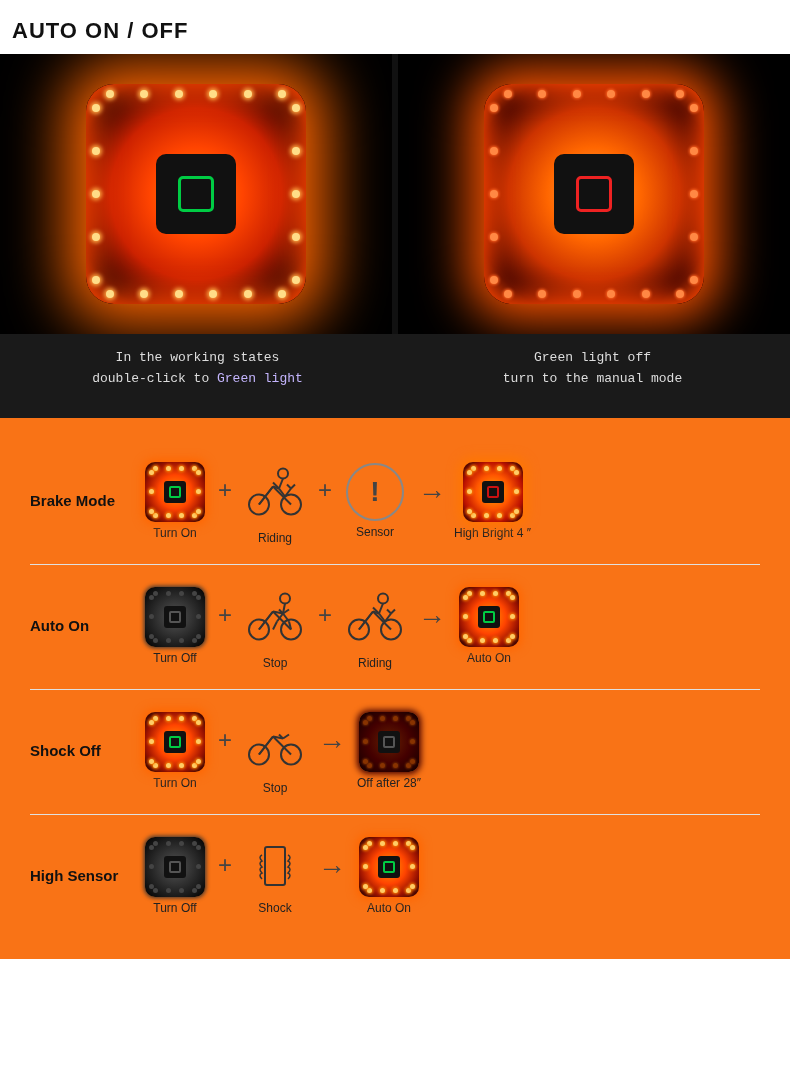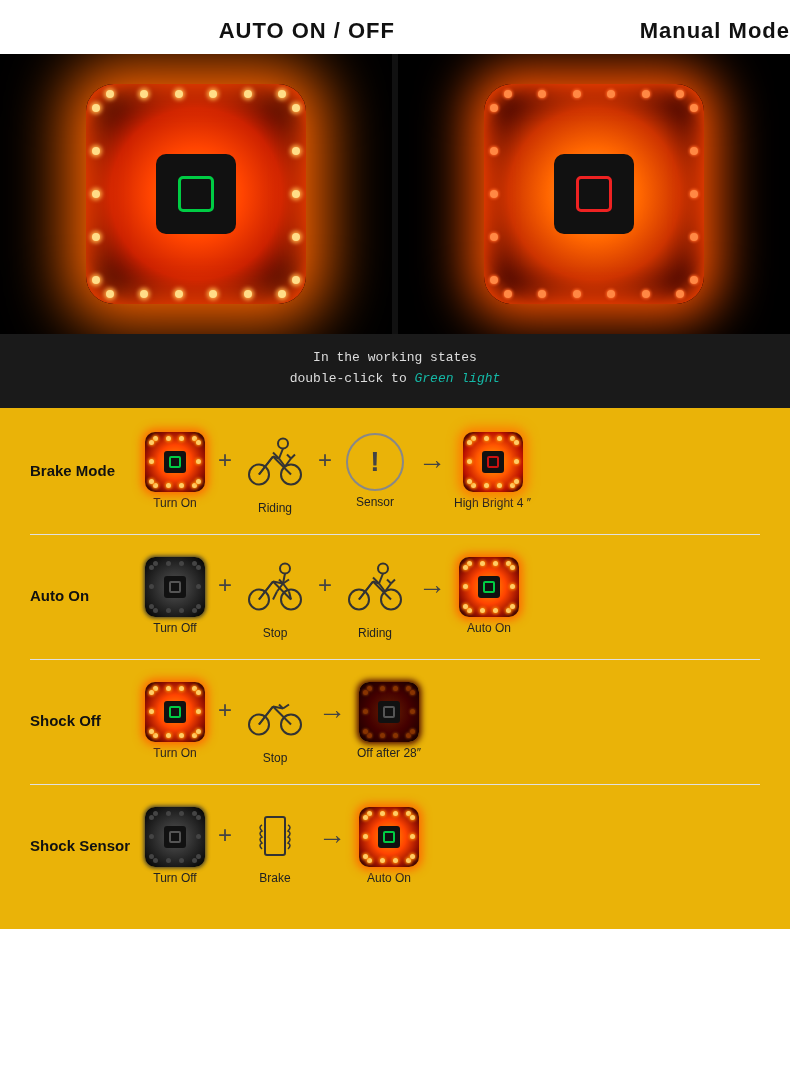--- a/index.html
+++ b/index.html
@@ -13,21 +13,22 @@
 
     
     .top-header {
       display: flex;
       width: 100%;
       background: #fff;
       padding: 18px 0 10px 0;
     }
     .top-col {
       flex: 1;
-      text-align: right;
+      text-align: left;
+      padding-left: 12px;
     }
     .top-col h2 {
       font-size: 22px;
       font-weight: bold;
       color: #111;
       letter-spacing: 1px;
     }
 
     .image-row {
       display: flex;
@@ -121,39 +122,38 @@
     .led-dot-dim {
       background: #ff8844;
       box-shadow: 0 0 3px 1px #ff6622;
     }
 
     
     .caption-row {
       display: flex;
       width: 100%;
       background: #1a1a1a;
-      padding: 14px 0 18px 0;
+      padding: 14px 0 28px 0;
     }
     .caption-col {
       flex: 1;
       text-align: center;
       color: #ddd;
       font-size: 13px;
       line-height: 1.6;
       font-family: 'Courier New', monospace;
     }
     .green-text {
-      color: #14b8a6;
-      font-style: italic;
+      color: #c4b5fd;
     }
 
     
     .modes-section {
-      background: #eab308;
-      padding: 8px 30px 20px 30px;
+      background: #f97316;
+      padding: 28px 30px 20px 30px;
     }
 
     .mode-row {
       display: flex;
       align-items: center;
       margin-bottom: 8px;
       min-height: 110px;
     }
     .mode-label {
       width: 110px;
@@ -315,23 +315,20 @@
       margin: 6px 0 6px 0;
     }
   </style>
 </head>
 <body>
 
 <div class="top-header">
   <div class="top-col">
     <h2>AUTO ON / OFF</h2>
   </div>
-  <div class="top-col">
-    <h2>Manual Mode</h2>
-  </div>
 </div>
 
 <div class="image-row">
 
   <div class="image-box">
     <div class="light-image" style="background:#000;">
       <div class="led-outer led-bg-auto">
 
         <div class="led-row-top">
           <div class="led-dot"></div>
@@ -413,20 +410,24 @@
         </div>
       </div>
     </div>
   </div>
 </div>
 
 <div class="caption-row">
   <div class="caption-col">
     <span>In the working states</span><br>
     <span>double-click to </span><span class="green-text">Green light</span>
+  </div>
+  <div class="caption-col">
+    <span>Green light off</span><br>
+    <span>turn to the manual mode</span>
   </div>
 </div>
 
 <div class="modes-section">
 
   <div class="mode-row">
     <div class="mode-label">
       <span>Brake Mode</span>
     </div>
     <div class="mode-steps">
@@ -734,21 +735,21 @@
         </div>
         <span class="step-label">Off after 28″</span>
       </div>
     </div>
   </div>
 
   <div class="divider-line"></div>
 
   <div class="mode-row">
     <div class="mode-label">
-      <span>Shock Sensor</span>
+      <span>High Sensor</span>
     </div>
     <div class="mode-steps">
 
       <div class="step-item">
         <div class="mini-led mini-led-dark">
           <div class="mini-led-dots-t">
             <div class="mdot mdot-dark"></div>
             <div class="mdot mdot-dark"></div>
             <div class="mdot mdot-dark"></div>
             <div class="mdot mdot-dark"></div>
@@ -781,21 +782,21 @@
         <div class="shock-icon-wrap">
           <svg width="48" height="60" viewBox="0 0 48 60" fill="none" xmlns="http://www.w3.org/2000/svg">
 
             <rect x="14" y="10" width="20" height="38" rx="2" stroke="#333" stroke-width="2" fill="none"></rect>
 
             <path d="M11 18 Q7 20 11 24 Q7 26 11 30 Q7 32 11 36 Q7 38 11 42" stroke="#333" stroke-width="1.5" fill="none"></path>
 
             <path d="M37 18 Q41 20 37 24 Q41 26 37 30 Q41 32 37 36 Q41 38 37 42" stroke="#333" stroke-width="1.5" fill="none"></path>
           </svg>
         </div>
-        <span class="step-label">Brake</span>
+        <span class="step-label">Shock</span>
       </div>
       <div class="arrow-sign">→</div>
 
       <div class="step-item">
         <div class="mini-led mini-led-bright">
           <div class="mini-led-dots-t">
             <div class="mdot"></div>
             <div class="mdot"></div>
             <div class="mdot"></div>
             <div class="mdot"></div>

